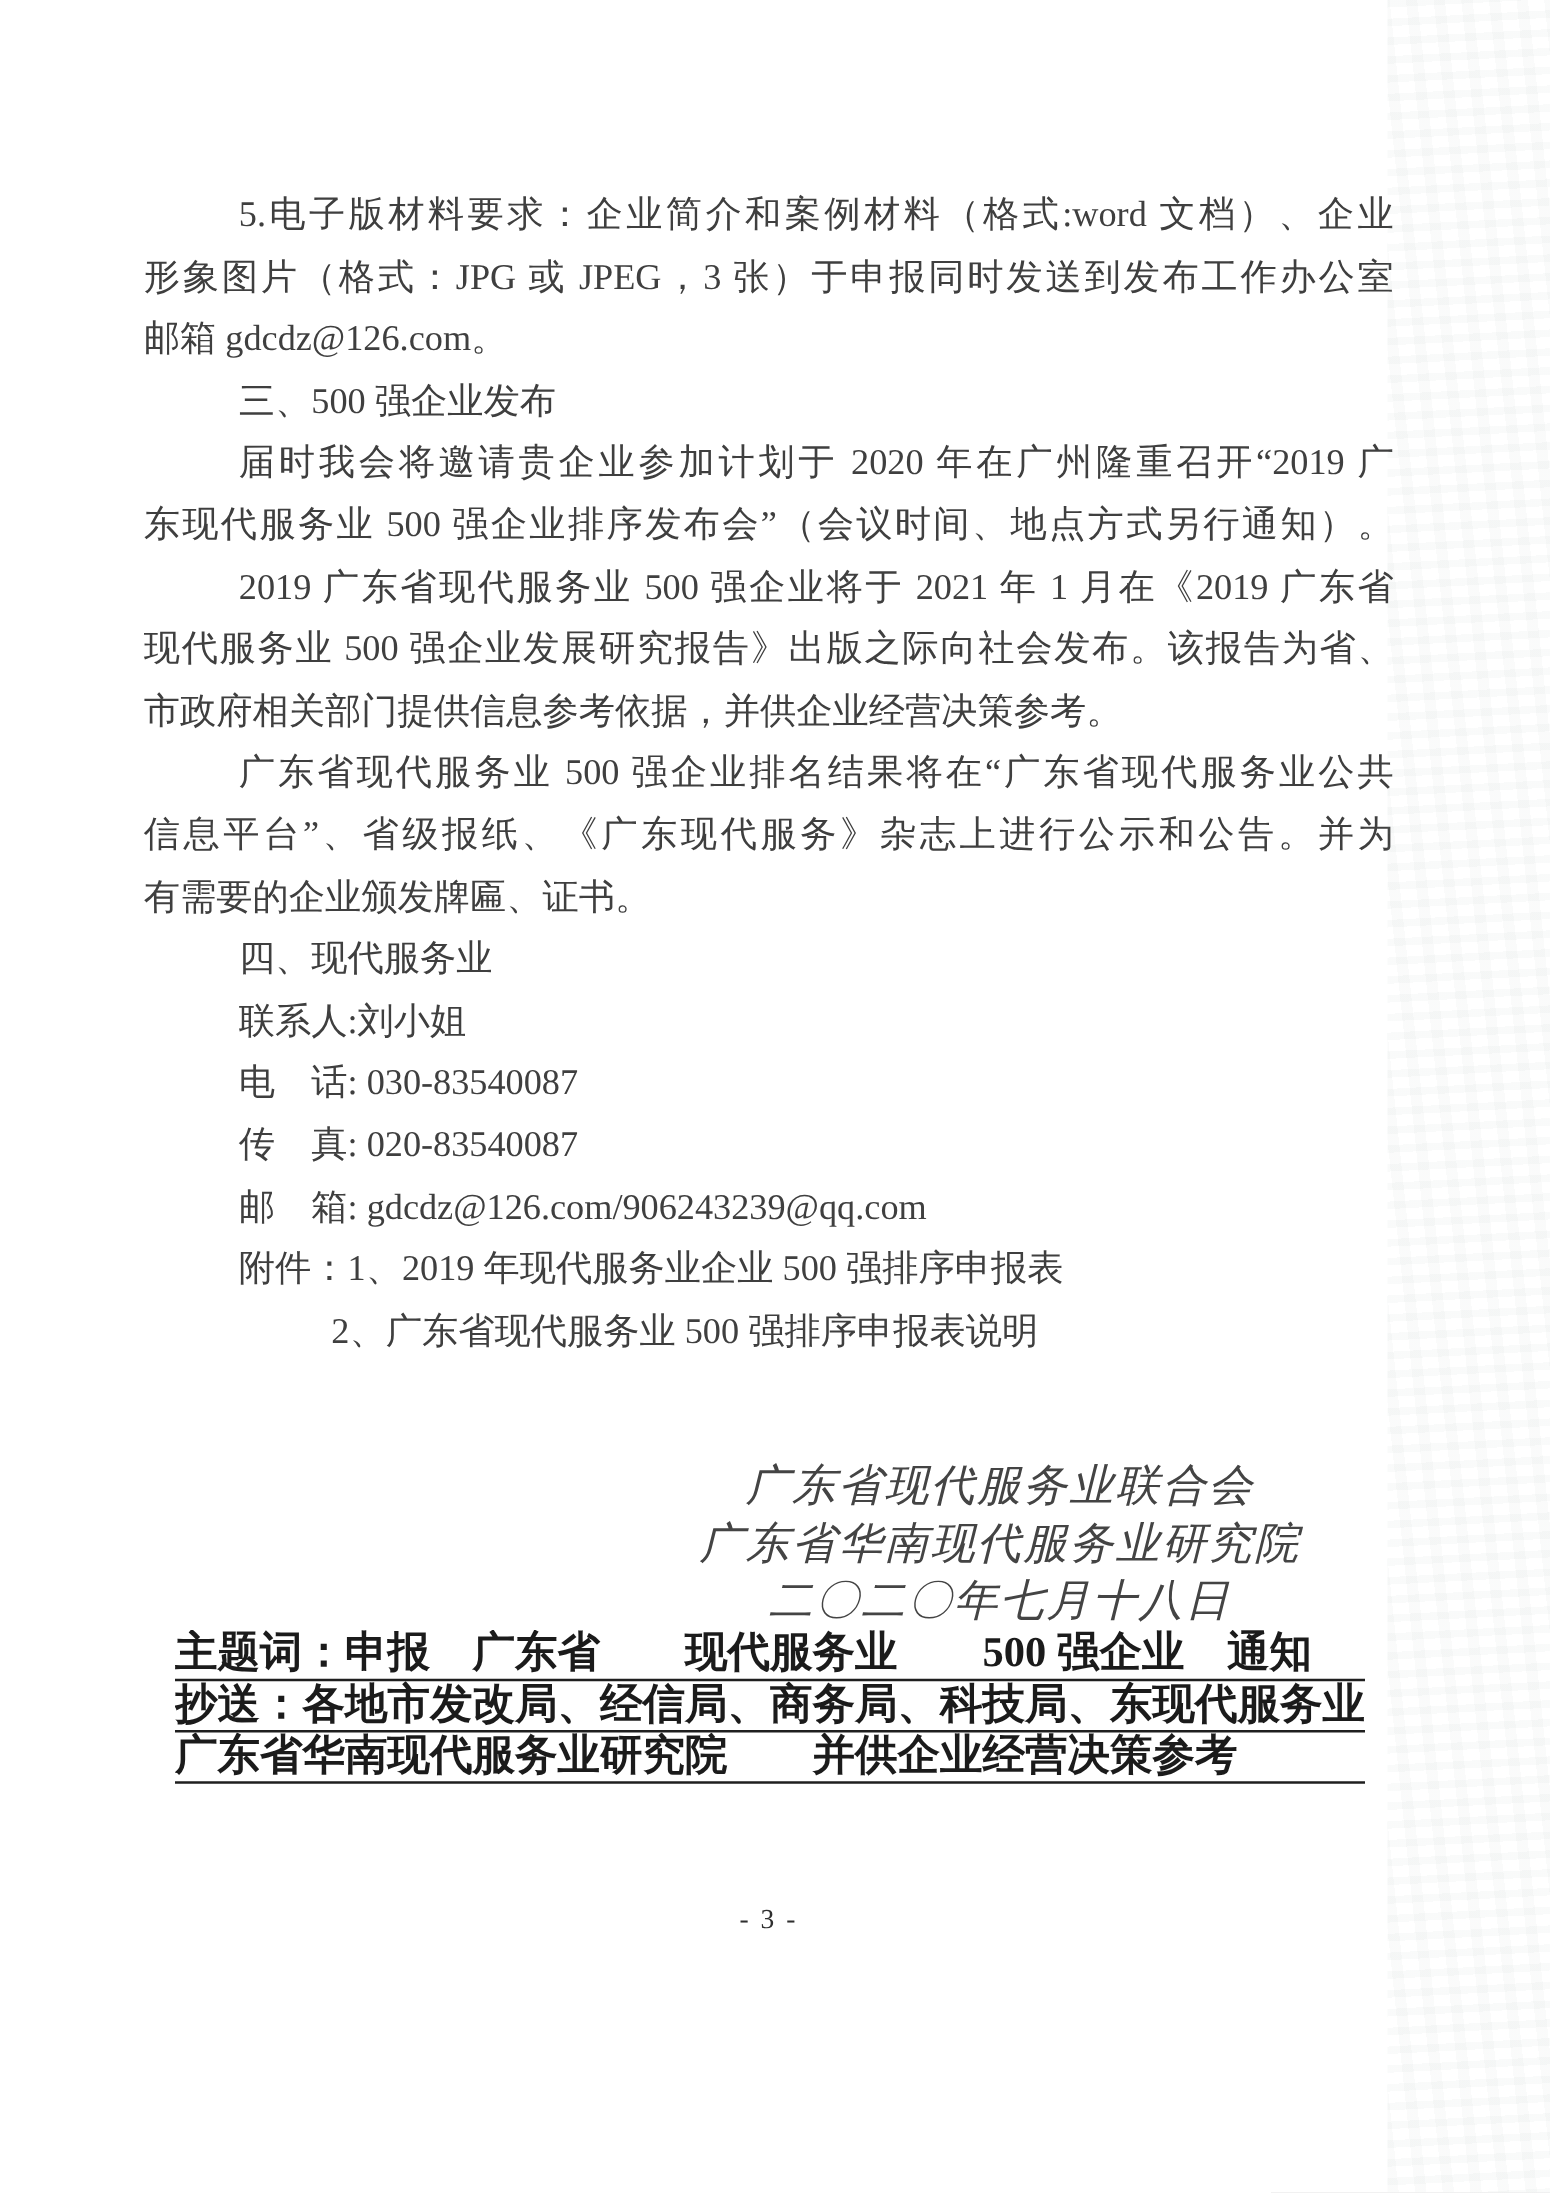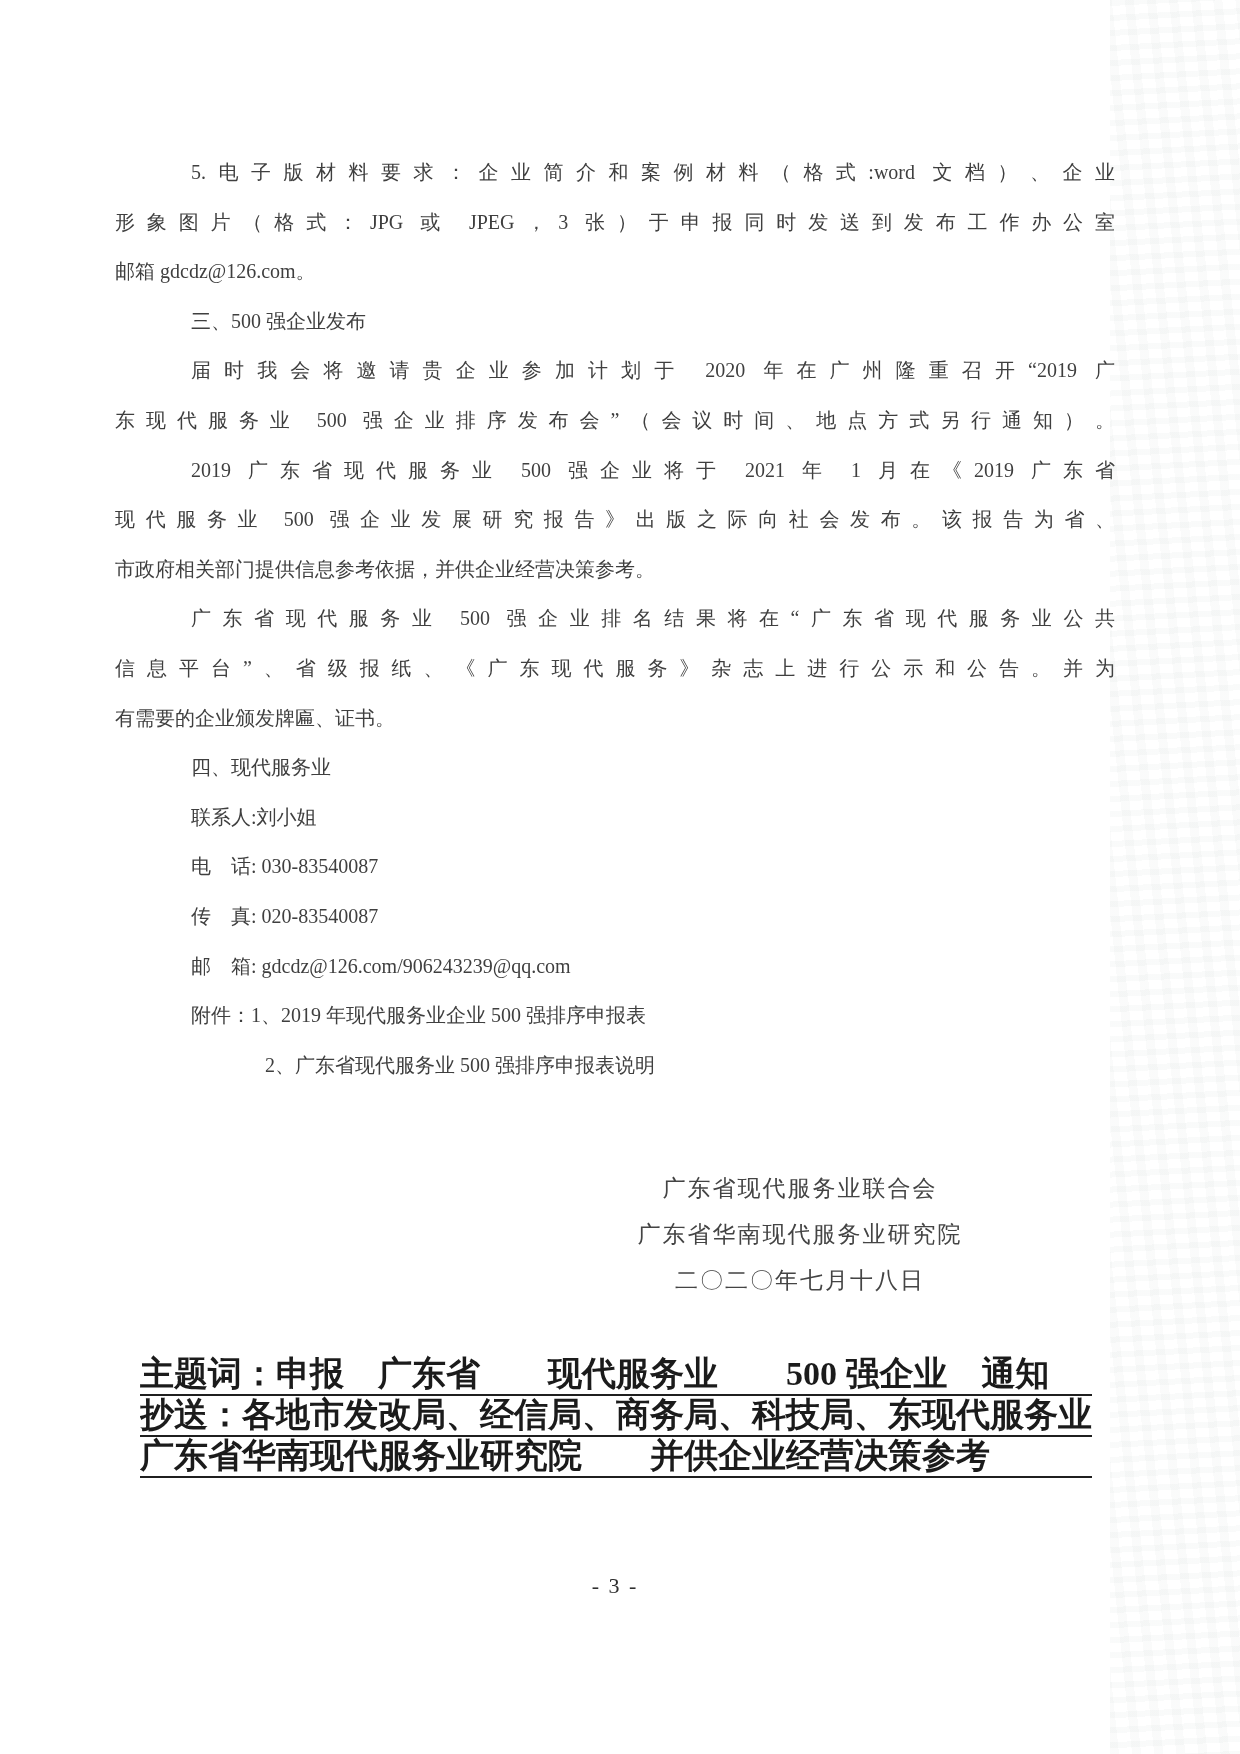--- a/index.html
+++ b/index.html
@@ -26,49 +26,49 @@
     right: 0;
     width: 130px;
     height: 100%;
     pointer-events: none;
     background:
       repeating-linear-gradient(177deg, rgba(150,170,165,0.055) 0 6px, transparent 6px 15px),
       repeating-linear-gradient(84deg, rgba(140,155,150,0.045) 0 9px, transparent 9px 22px);
   }
   .body-text { width: 1000px; }
   .line {
-    font-size: 20px;
+    font-size: 29px;
     height: 49.6px;
     line-height: 49.6px;
     white-space: pre-wrap;
     overflow: hidden;
   }
   .indent { text-indent: 76px; }
   .indent-deep { padding-left: 150px; }
   .fill {
     text-align: justify;
     text-align-last: justify;
   }
   .signature {
     margin-top: 76px;
     margin-left: 355px;
     width: 660px;
     text-align: center;
   }
   .sig-line {
-    font-size: 23px;
+    font-size: 35px;
     line-height: 46px;
     height: 46px;
     letter-spacing: 2px;
     color: #444444;
     white-space: pre;
     overflow: hidden;
+    font-style: italic;
   }
   .keywords {
-    margin-top: 51px;
     margin-left: 25px;
     width: 952px;
   }
   .kw-row {
     font-size: 34px;
     font-weight: bold;
     color: #1b1b1b;
     height: 39px;
     line-height: 38px;
     border-bottom: 2.5px solid #1f1f1f;

